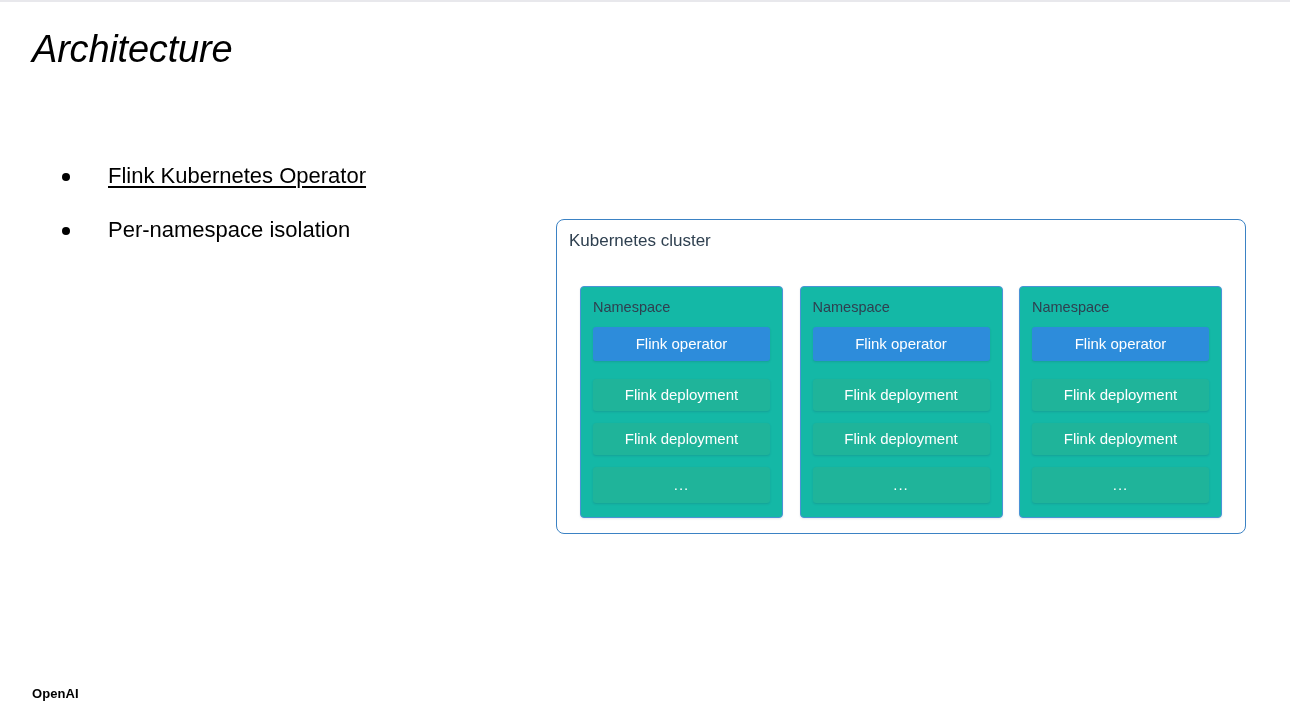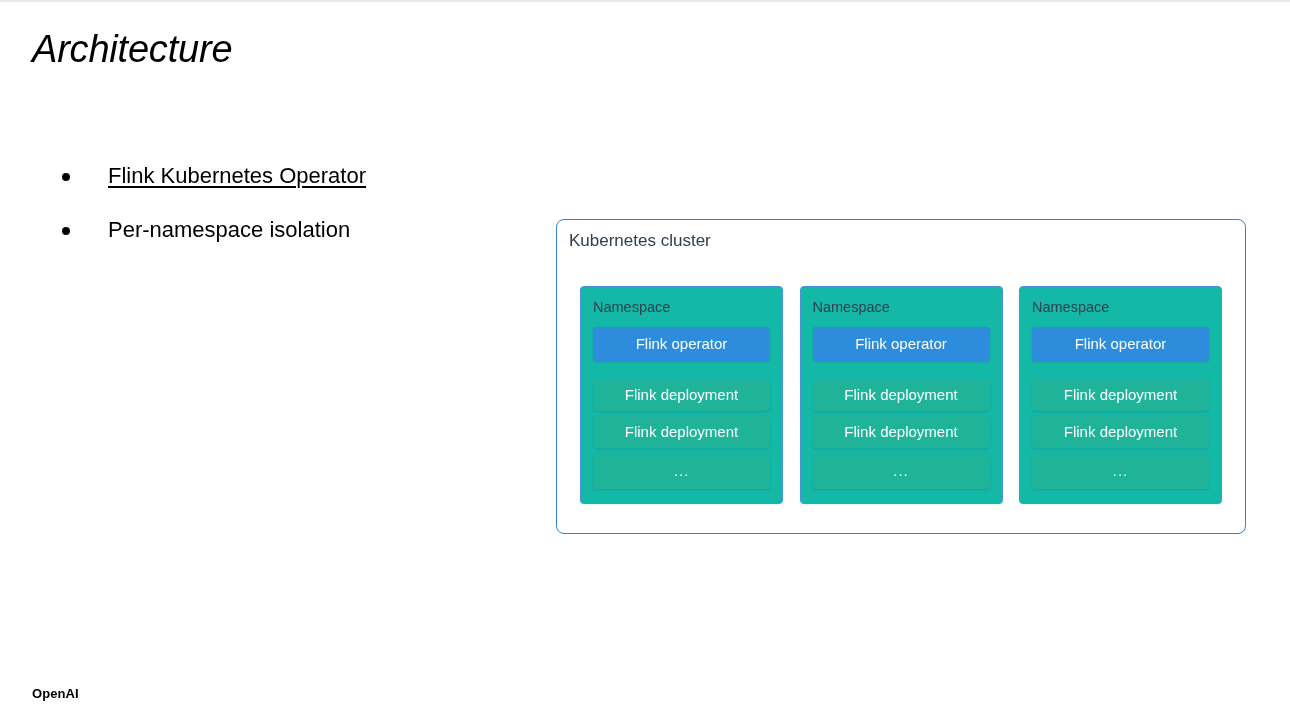--- a/index.html
+++ b/index.html
@@ -136,21 +136,21 @@
     box-sizing: border-box;
   }
   .node.operator {
     background: #2d8cdb;
     height: 34px;
     margin-bottom: 18px;
   }
   .node.deployment {
     background: #1fb49a;
     height: 32px;
-    margin-bottom: 5px;
+    margin-bottom: 12px;
   }
   .node.ellipsis {
     background: #1fb49a;
     height: 36px;
     margin-bottom: 0;
     letter-spacing: 1px;
   }
   
   .footer-logo {
     position: absolute;

